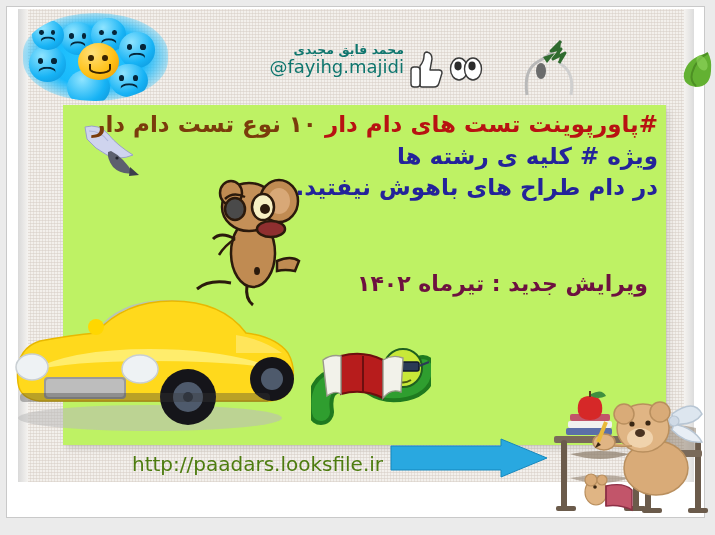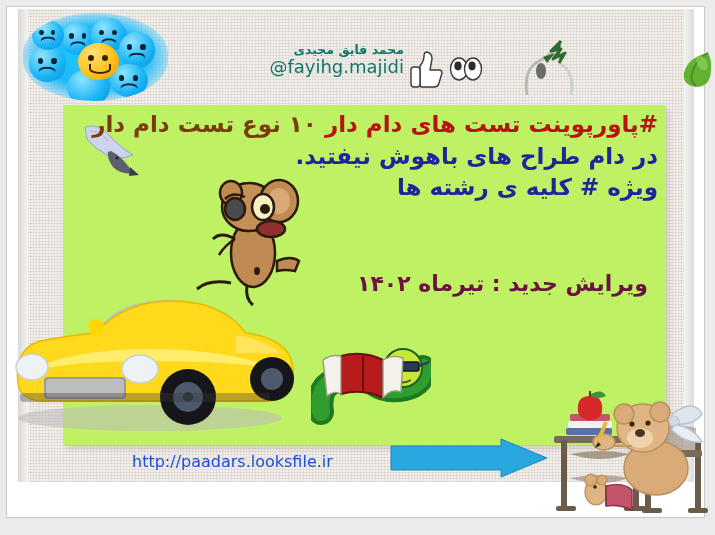--- a/index.html
+++ b/index.html
@@ -121,21 +121,21 @@
   
   .mouse{position:absolute;left:128px;top:62px;width:120px;height:140px;}
   
   .car{position:absolute;left:-63px;top:170px;width:300px;height:165px;}
   
   .worm{position:absolute;left:248px;top:235px;width:120px;height:90px;}
 
   
   .url{
     position:absolute;left:132px;top:452px;
-    font-size:16px;color:#1d4ed8;direction:ltr;
+    font-size:20px;color:#4d7c0f;direction:ltr;
     font-family:"DejaVu Sans","Liberation Sans",sans-serif;
   }
   .arrow-wrap{
     position:absolute;left:389px;top:438px;width:160px;height:40px;
   }
   .arrow-label{
     position:absolute;left:14px;top:11px;width:102px;text-align:center;
     font-size:15px;font-weight:bold;color:#8d0b2e;direction:rtl;
   }
   .bear{position:absolute;left:548px;top:388px;width:165px;height:130px;}
@@ -233,22 +233,22 @@
       <path d="M55 46 L64 54 L54 55 Z" fill="#3c3f4c"></path>
       <circle cx="42" cy="37" r="1.6" fill="#23252e"></circle>
     </svg>
 
     <div class="title-block">
       <div class="t-line t1">
         <span class="red">#پاورپوینت</span>
         <span class="red">تست های دام دار</span>
         <span class="brown">۱۰ نوع تست دام دار</span>
       </div>
+      <div class="t-line t3">ویژه # کلیه ی رشته ها</div>
       <div class="t-line t2">در دام  طراح های باهوش نیفتید.</div>
-      <div class="t-line t3">ویژه # کلیه ی رشته ها</div>
     </div>
 
     <svg class="mouse" viewBox="0 0 120 140">
       <ellipse cx="62" cy="86" rx="22" ry="34" fill="#c08b52" stroke="#2b1a0c" stroke-width="2.5"></ellipse>
       <ellipse cx="58" cy="40" rx="27" ry="24" fill="#c49058" stroke="#2b1a0c" stroke-width="2.5"></ellipse>
       <ellipse cx="88" cy="34" rx="19" ry="21" fill="#c08b52" stroke="#2b1a0c" stroke-width="2.5"></ellipse>
       <ellipse cx="88" cy="34" rx="11" ry="13" fill="#d8a877"></ellipse>
       <ellipse cx="40" cy="26" rx="11" ry="12" fill="#c08b52" stroke="#2b1a0c" stroke-width="2.5"></ellipse>
       <ellipse cx="72" cy="40" rx="11" ry="13" fill="#f7f0c4" stroke="#2b1a0c" stroke-width="2.5"></ellipse>
       <circle cx="74" cy="42" r="5" fill="#2b1a0c"></circle>

